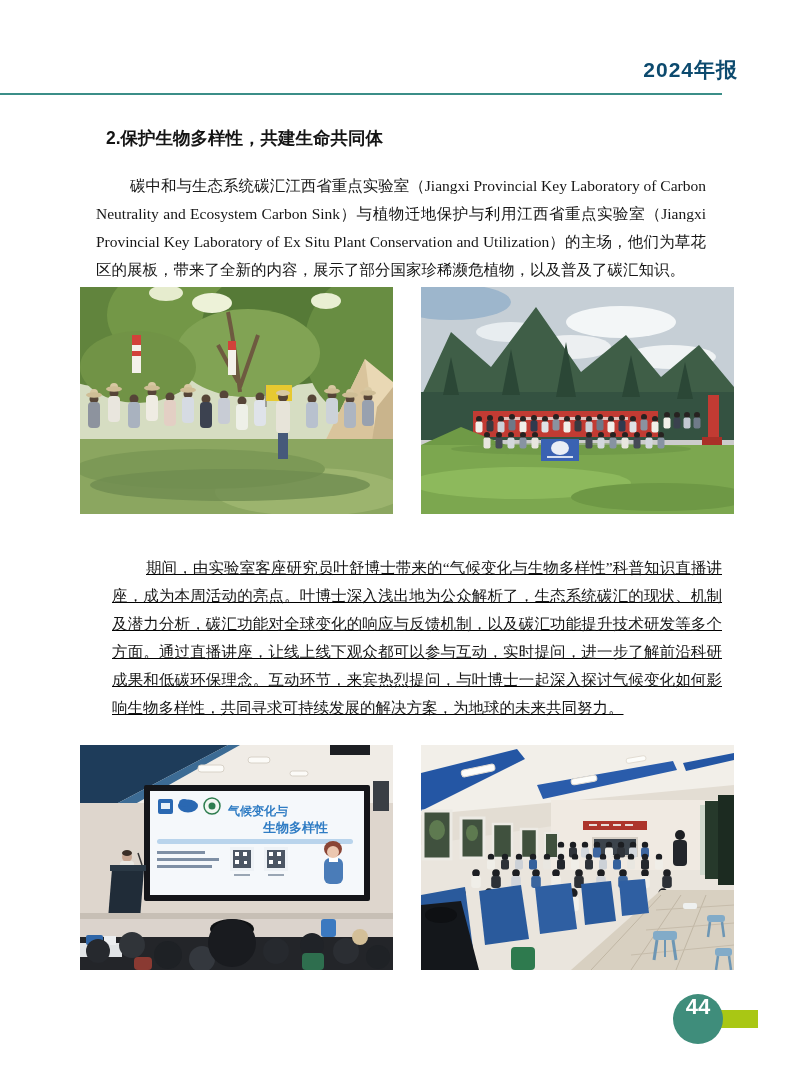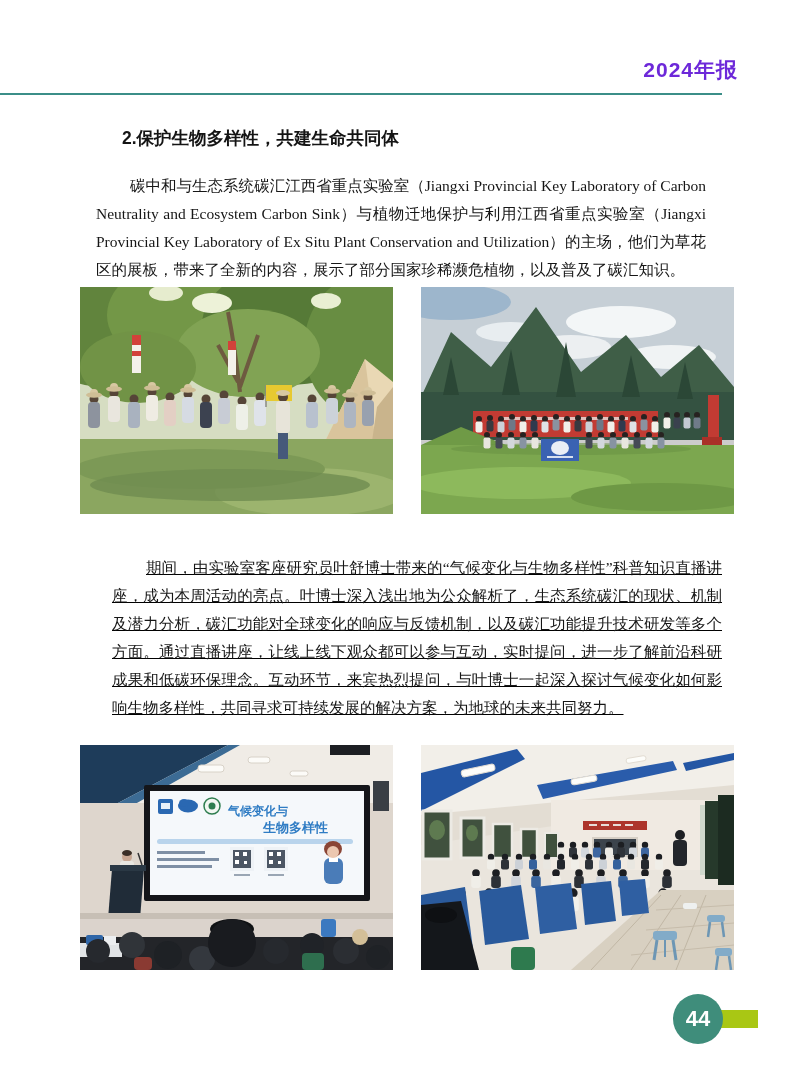--- a/index.html
+++ b/index.html
@@ -3,28 +3,28 @@
 <meta charset="utf-8">
 <style>
   html,body { margin:0; padding:0; background:#ffffff; }
   .page {
     position:relative; width:800px; height:1086px; background:#ffffff;
     overflow:hidden; font-family:"Liberation Serif","DejaVu Serif",serif;
   }
   .header-title {
     position:absolute; top:56px; right:62px;
     font-family:"Liberation Sans","DejaVu Sans",sans-serif;
-    font-size:21px; font-weight:bold; color:#6d28d9; letter-spacing:1px;
+    font-size:21px; font-weight:bold; color:#0c4a6e; letter-spacing:1px;
   }
   .header-rule {
     position:absolute; top:93px; left:0; width:722px; height:2px;
     background:#3b8e88;
   }
   .heading {
-    position:absolute; top:126px; left:88px; width:642px; margin:0;
+    position:absolute; top:126px; left:72px; width:642px; margin:0;
     font-family:"Liberation Sans","DejaVu Sans",sans-serif;
     font-size:17.5px; font-weight:bold; color:#141414; text-indent:34px;
   }
   .para {
     margin:16px; font-size:15.5px; line-height:28px; color:#161616;
     text-align:justify; text-indent:34px;
     font-family:"Liberation Serif","DejaVu Serif",serif;
   }
   .para-block-1 { position:absolute; top:156px; left:80px; width:642px; }
   .para-block-2 { position:absolute; top:538px; left:96px; width:642px;text-decoration:underline; }
@@ -40,21 +40,21 @@
   }
   .slide-title-1 { font-size:12px; }
   .slide-title-2 { font-size:13px; }
   .badge-bar {
     position:absolute; left:700px; top:1010px; width:58px; height:18px;
     background:#a9c714; z-index:1;
   }
   .badge-circle {
     position:absolute; left:673px; top:994px; width:50px; height:50px;
     border-radius:50%; background:#3f8d7b; z-index:2;
-    display:flex; align-items:center; justify-content:center;
+    display:flex; justify-content:center;
   }
   .badge-circle span {
     font-family:"Liberation Sans","DejaVu Sans",sans-serif;
     font-size:22px; font-weight:bold; color:#ffffff;
   }
 </style>
 </head>
 <body>
 
 <div class="page">

